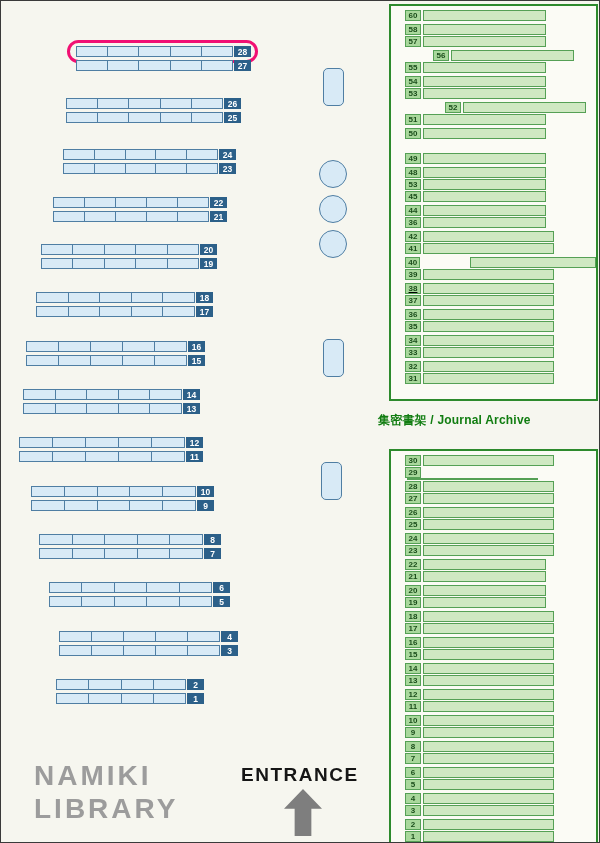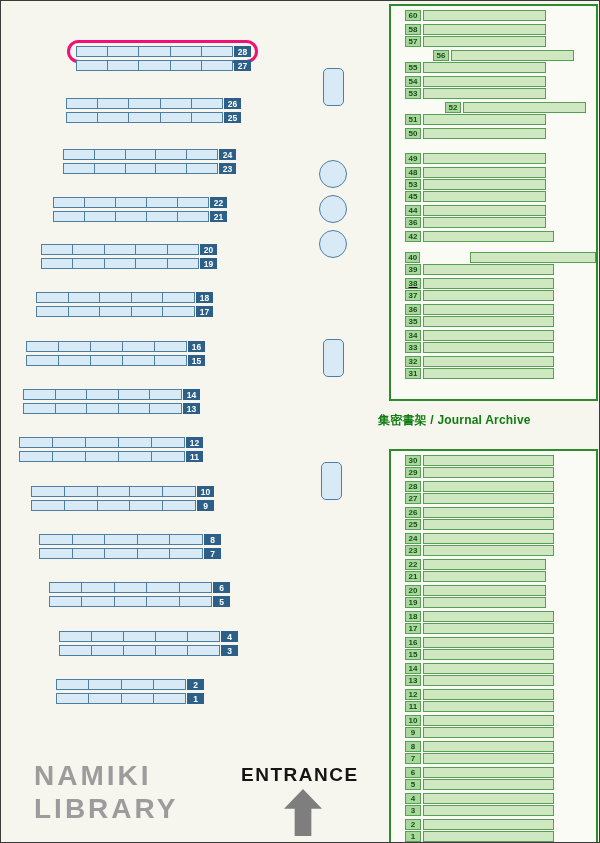--- a/index.html
+++ b/index.html
@@ -417,21 +417,25 @@
         <div class="archive-bar short"></div>
       </div>
       <div class="archive-row" style="margin-top: 1px;">
         <div class="archive-badge">36</div>
         <div class="archive-bar short"></div>
       </div>
       <div class="archive-row" style="margin-top: 3px;">
         <div class="archive-badge">42</div>
         <div class="archive-bar long"></div>
       </div>
-      <div class="archive-row" style="margin-top: 10px; gap: 48px;">
+      <div class="archive-row" style="margin-top: 1px;">
+        <div class="archive-badge">41</div>
+        <div class="archive-bar long"></div>
+      </div>
+      <div class="archive-row" style="margin-top: 3px; gap: 48px;">
         <div class="archive-badge">40</div>
         <div class="archive-bar long"></div>
       </div>
       <div class="archive-row" style="margin-top: 1px;">
         <div class="archive-badge">39</div>
         <div class="archive-bar long"></div>
       </div>
       <div class="archive-row" style="margin-top: 3px; text-decoration: underline;">
         <div class="archive-badge">38</div>
         <div class="archive-bar long"></div>
@@ -466,21 +470,21 @@
       </div>
     </div>
 
   <div class="archive-label">集密書架 / Journal Archive</div>
 
   <div class="archive-panel" id="archive-bottom">
       <div class="archive-row" style="margin-top: 0px;">
         <div class="archive-badge">30</div>
         <div class="archive-bar long"></div>
       </div>
-      <div class="archive-row" style="margin-top: 1px;">
+      <div class="archive-row" style="margin-top: 1px; flex-direction: column;">
         <div class="archive-badge">29</div>
         <div class="archive-bar long"></div>
       </div>
       <div class="archive-row" style="margin-top: 3px;">
         <div class="archive-badge">28</div>
         <div class="archive-bar long"></div>
       </div>
       <div class="archive-row" style="margin-top: 1px;">
         <div class="archive-badge">27</div>
         <div class="archive-bar long"></div>

